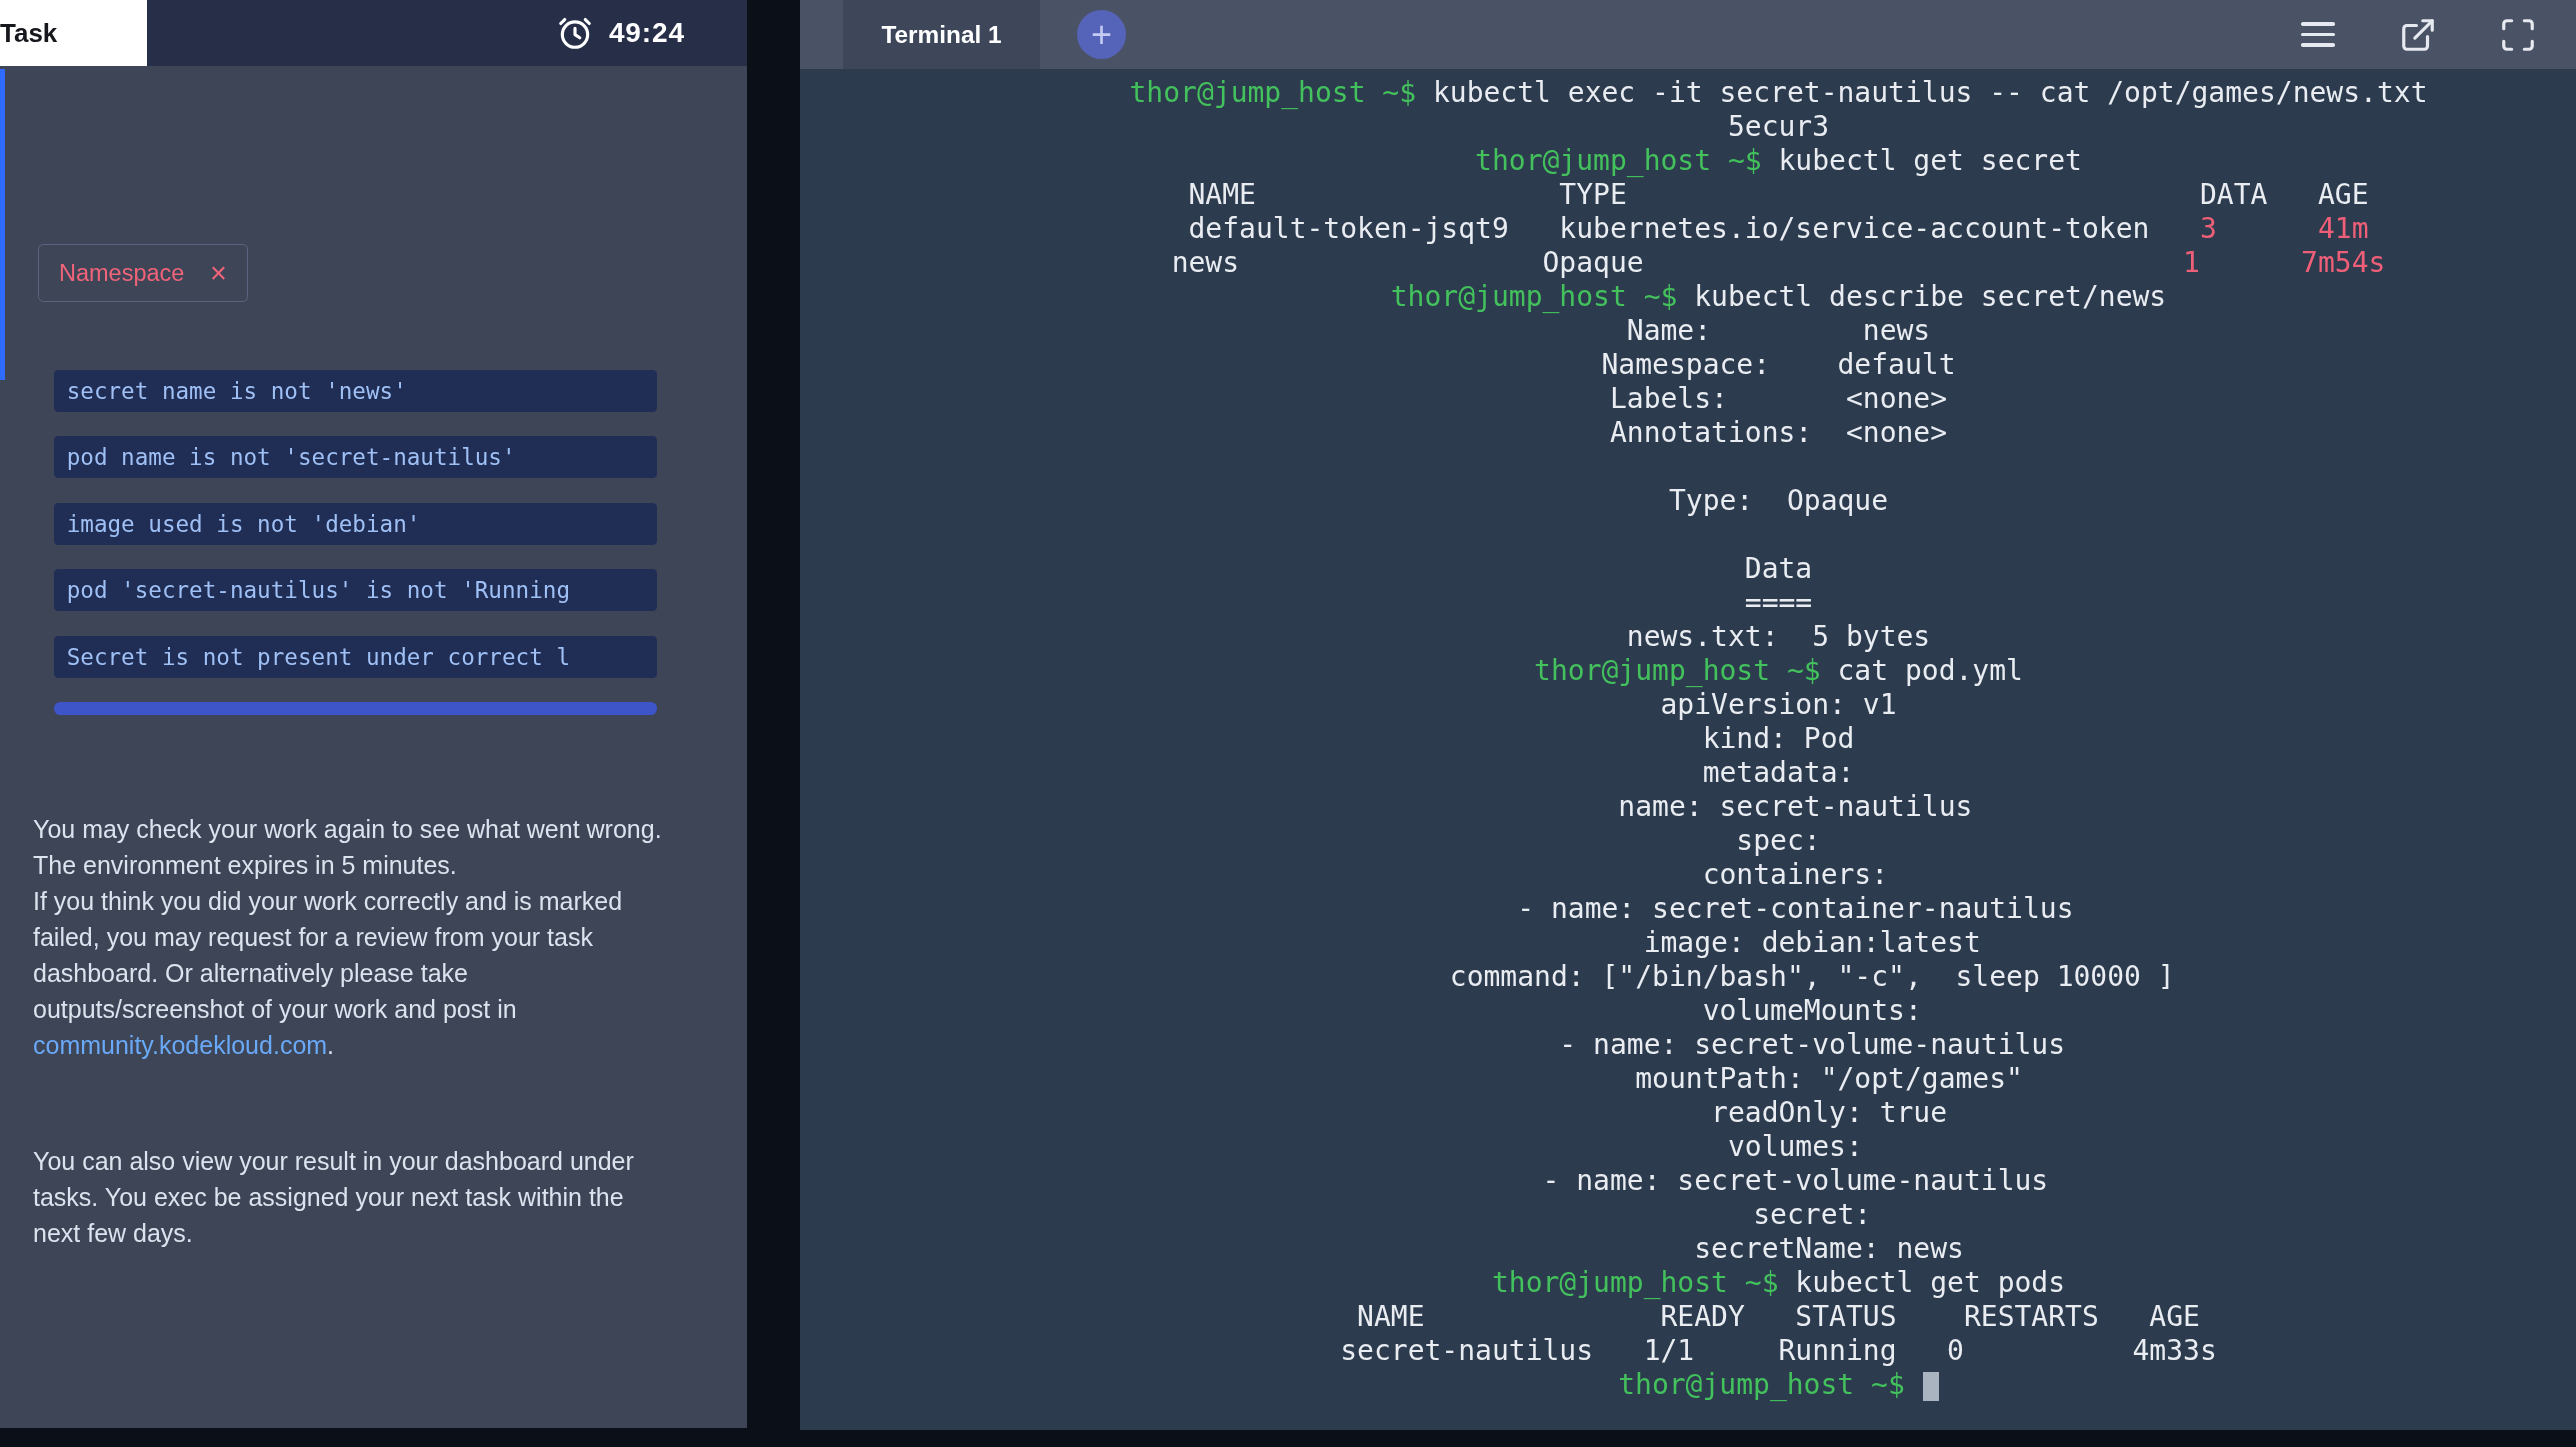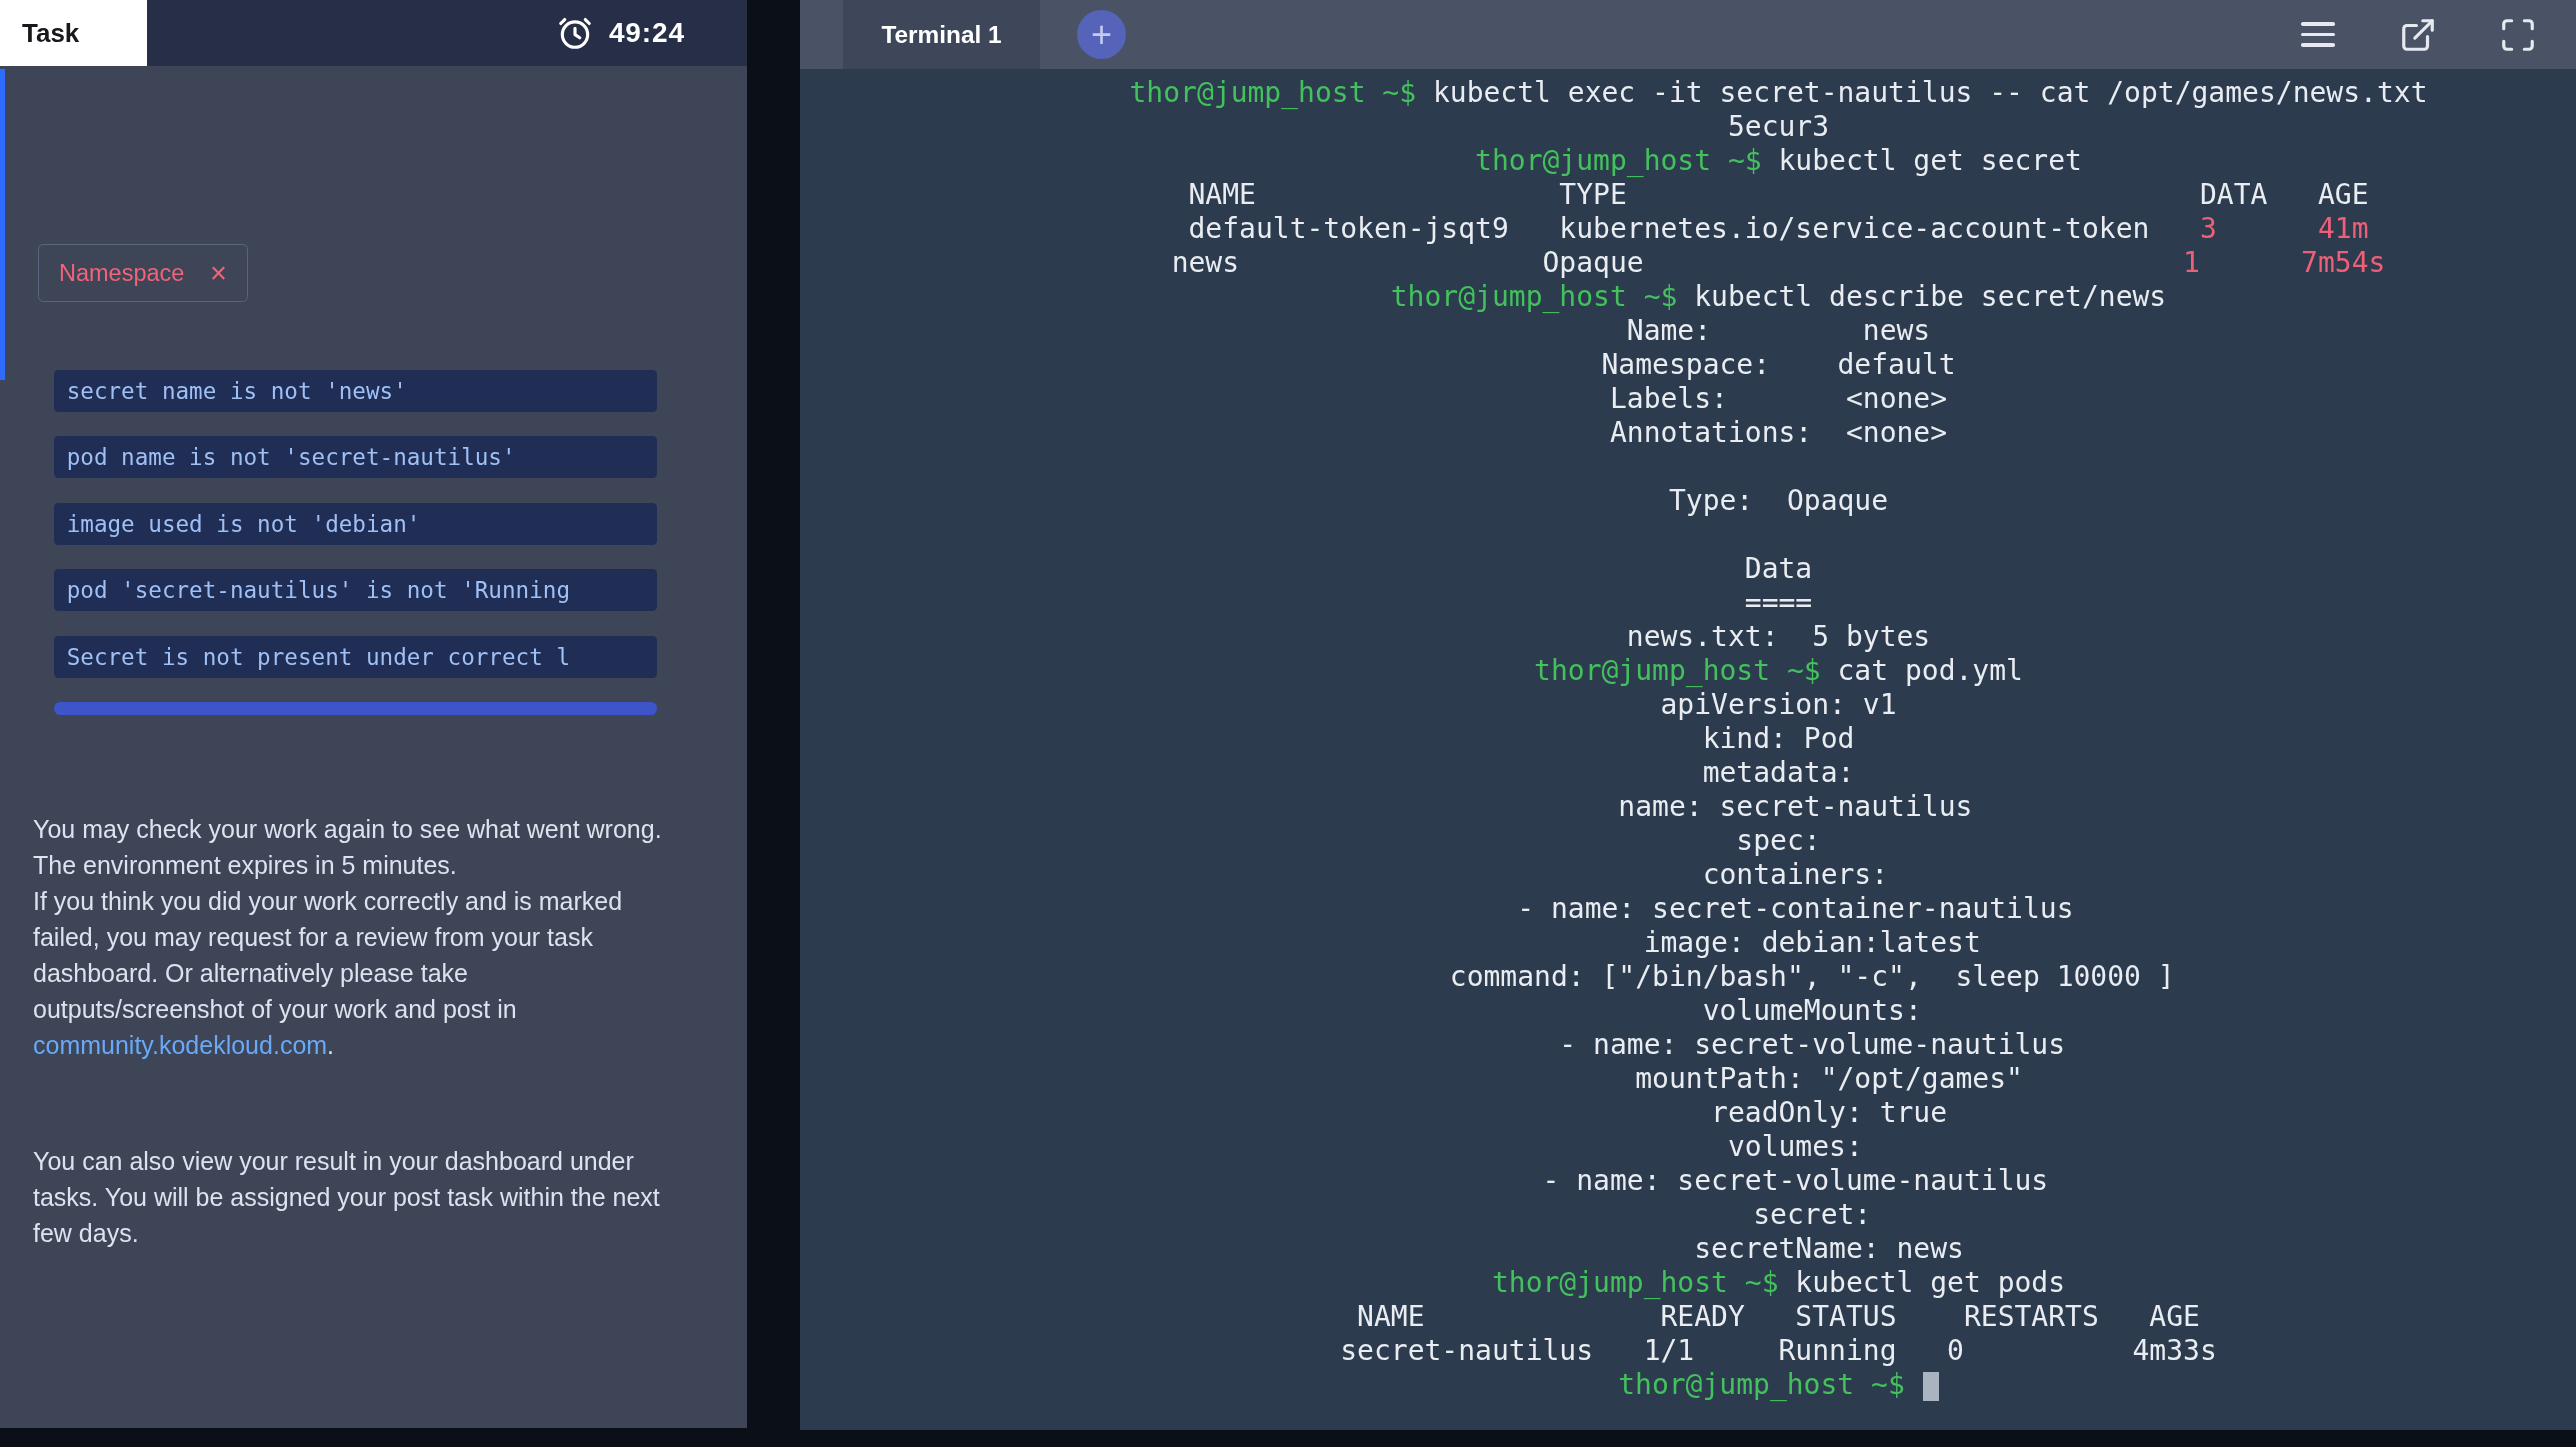--- a/index.html
+++ b/index.html
@@ -40,21 +40,21 @@
   }
 
   
   .task-panel{
     position:absolute;left:0;top:0;width:747px;height:1428px;
     background:var(--panel-bg);
   }
   .task-topbar{height:66px;display:flex;}
   .task-tab{
     width:147px;height:66px;background:var(--task-tab-bg);color:var(--task-tab-text);
-    font-size:26px;font-weight:bold;display:flex;align-items:center;padding-left:22px;
+    font-size:26px;font-weight:bold;display:flex;align-items:center;
   }
   .timer-bar{
     flex:1;background:var(--panel-topbar-bg);display:flex;align-items:center;
     justify-content:flex-end;padding-right:62px;gap:14.5px;
   }
   .timer-text{color:var(--timer-text);font-size:28px;font-weight:bold;letter-spacing:0.9px;}
   .left-scroll-indicator{
     position:absolute;left:0;top:69px;width:5.4px;height:311px;background:var(--scroll-indicator);
   }
   .badge{
@@ -150,21 +150,21 @@
         <div class="pill">image used is not 'debian'</div>
         <div class="pill">pod 'secret-nautilus' is not 'Running</div>
         <div class="pill">Secret is not present under correct l</div>
       </div>
 
     <div class="checks-scrollbar"></div>
 
     <p class="para"><span class="pre">You may check your work again to see what went wrong. The environment expires in 5 minutes.
 If you think you did your work correctly and is marked failed, you may request for a review from your task dashboard. Or alternatively please take outputs/screenshot of your work and post in </span><a class="link">community.kodekloud.com</a><span>.</span></p>
 
-    <p class="para para2">You can also view your result in your dashboard under tasks. You will be assigned your post task within the next few days.</p>
+    <p class="para para2">You can also view your result in your dashboard under tasks. You exec be assigned your next task within the next few days.</p>
   </aside>
 
   <main class="terminal">
     <div class="term-topbar">
       <div class="term-tab">Terminal 1</div>
       <div class="plus-btn">+</div>
       <div class="term-actions">
         <div class="tbtn hamburger">
           <i></i>
             <i></i>

